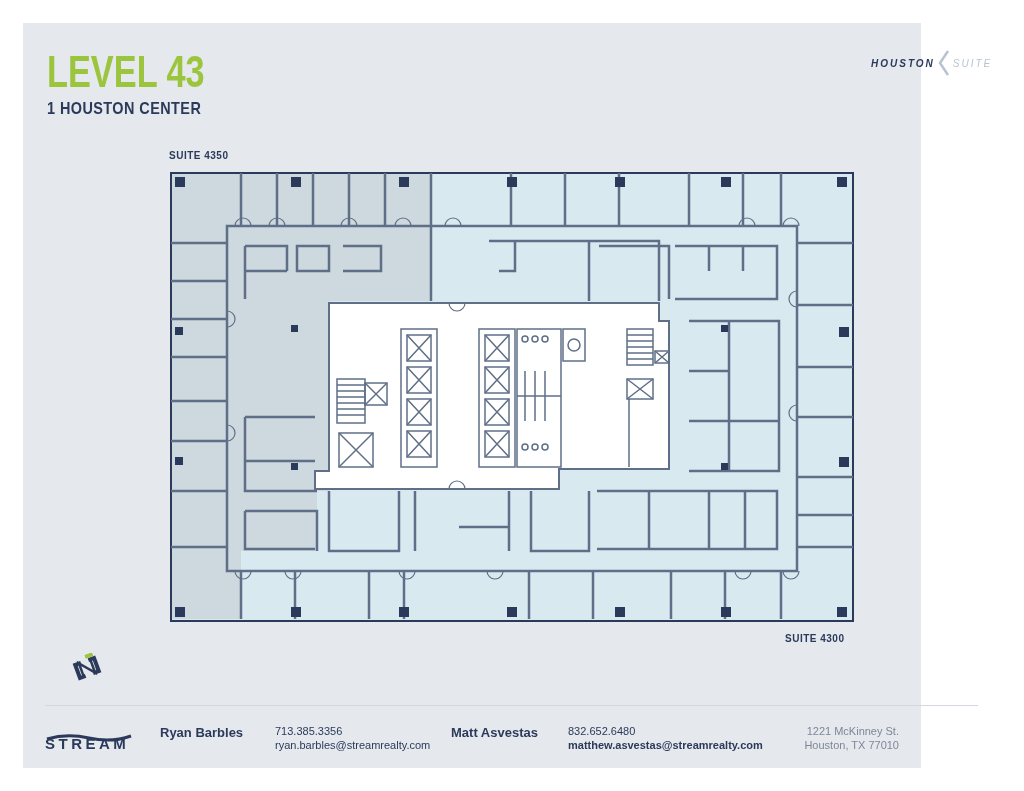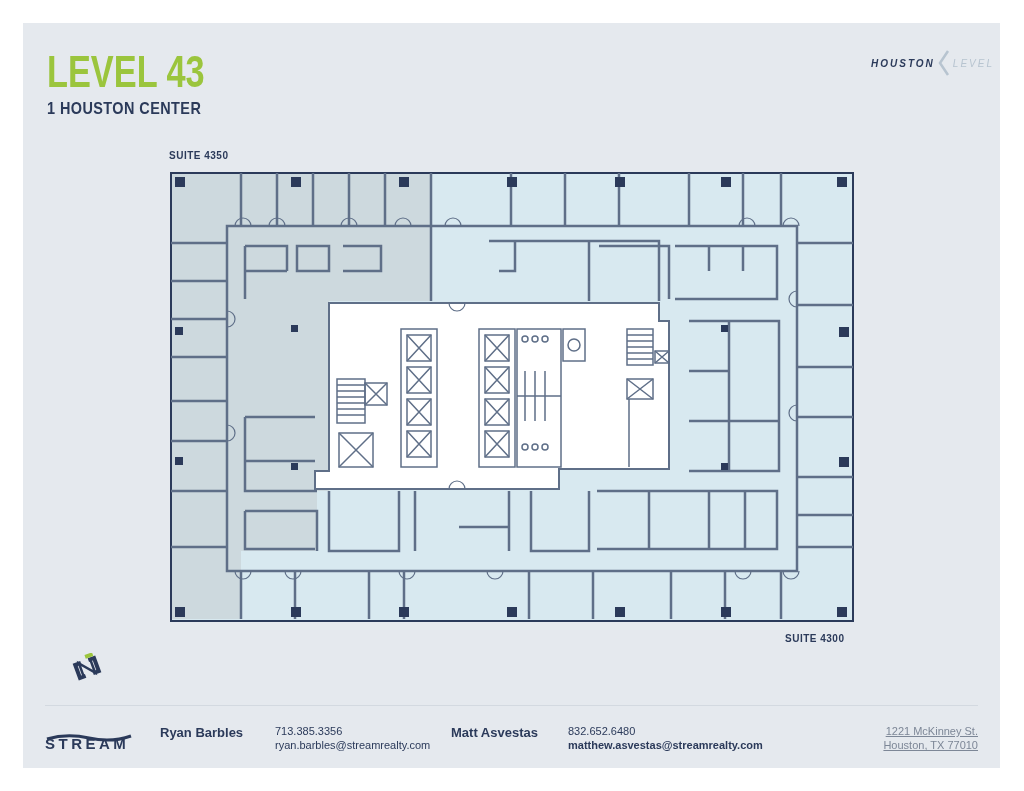--- a/index.html
+++ b/index.html
@@ -1,17 +1,17 @@
 <!DOCTYPE html>
 <html><head>
 <meta charset="utf-8">
 <style>
   html,body{margin:0;padding:0;background:#ffffff;}
   body{width:1024px;height:791px;position:relative;overflow:hidden;font-family:"Liberation Sans",sans-serif;}
-  .sheet{position:absolute;left:23px;top:23px;width:977px;height:745px;background:#e5e9ee;}
+  .sheet{position:absolute;left:23px;top:23px;width:898px;height:745px;background:#e5e9ee;}
   .level-title{position:absolute;left:24px;top:26px;font-family:"Liberation Sans",sans-serif;font-weight:bold;font-size:44px;letter-spacing:0px;color:#9bc53d;transform:scaleX(0.78);transform-origin:left top;line-height:46px;}
   .building-sub{position:absolute;left:24px;top:76px;font-weight:bold;font-size:17px;color:#2b3a5a;transform:scaleX(0.85);transform-origin:left top;letter-spacing:0.5px;}
   .hc-logo{position:absolute;left:848px;top:28px;height:24px;display:flex;align-items:center;font-size:10px;font-weight:bold;letter-spacing:2px;font-style:italic;}
   .hc-logo .h1{color:#2b3a5a;}
   .hc-logo .chev{width:14px;height:26px;margin:0 2px;}
   .hc-logo .h2{color:#b7c4d0;font-weight:normal;}
   .suite-label{position:absolute;font-weight:bold;font-size:10px;color:#2b3a5a;letter-spacing:0.5px;}
   .plan{position:absolute;left:146px;top:148px;}
   .divider{position:absolute;left:22px;top:682px;width:933px;height:1px;background:#d3d9e0;}
   .stream-logo{position:absolute;left:22px;top:700px;width:90px;height:30px;}
@@ -27,21 +27,21 @@
 <div class="sheet">
 
   <div class="level-title">LEVEL 43</div>
   <div class="building-sub">1 HOUSTON CENTER</div>
 
   <div class="hc-logo">
     <span class="h1">HOUSTON</span>
     <svg class="chev" viewBox="0 0 14 26">
       <path d="M11 1 L3 13 L11 25" fill="none" stroke="#b7c4d0" stroke-width="2.5"></path>
     </svg>
-    <span class="h2">LEVEL</span>
+    <span class="h2">SUITE</span>
   </div>
 
   <div class="suite-label" style="left:146px;top:127px;">SUITE  4350</div>
   <div class="suite-label" style="left:762px;top:610px;text-align:right;">SUITE  4300</div>
 
   <svg class="plan" width="686" height="452" viewBox="0 0 686 452">
     <defs>
       <pattern id="ticks" width="9" height="9" patternUnits="userSpaceOnUse">
         <rect x="0" y="0" width="1.5" height="3" fill="#2b3a5a"></rect>
       </pattern>
@@ -185,17 +185,17 @@
   <div class="stream-word">STREAM</div>
 
   <div class="contact-name" style="left:137px;top:702px;">Ryan Barbles</div>
   <div class="contact-line" style="left:226px;top:702px;">713.385.3356</div>
   <div class="contact-line" style="left:226px;top:716px;">ryan.barbles@streamrealty.com</div>
 
   <div class="contact-name" style="left:428px;top:702px;">Matt Asvestas</div>
   <div class="contact-line" style="left:519px;top:702px;">832.652.6480</div>
   <div class="contact-line" style="left:519px;top:716px;font-weight:bold;">matthew.asvestas@streamrealty.com</div>
 
-  <div class="address" style="top:701px;text-decoration:underline;">
+  <div class="address" style="top:701px;">
     <div>1221 McKinney St.</div>
     <div>Houston, TX 77010</div>
   </div>
 </div>
 
 </body></html>

